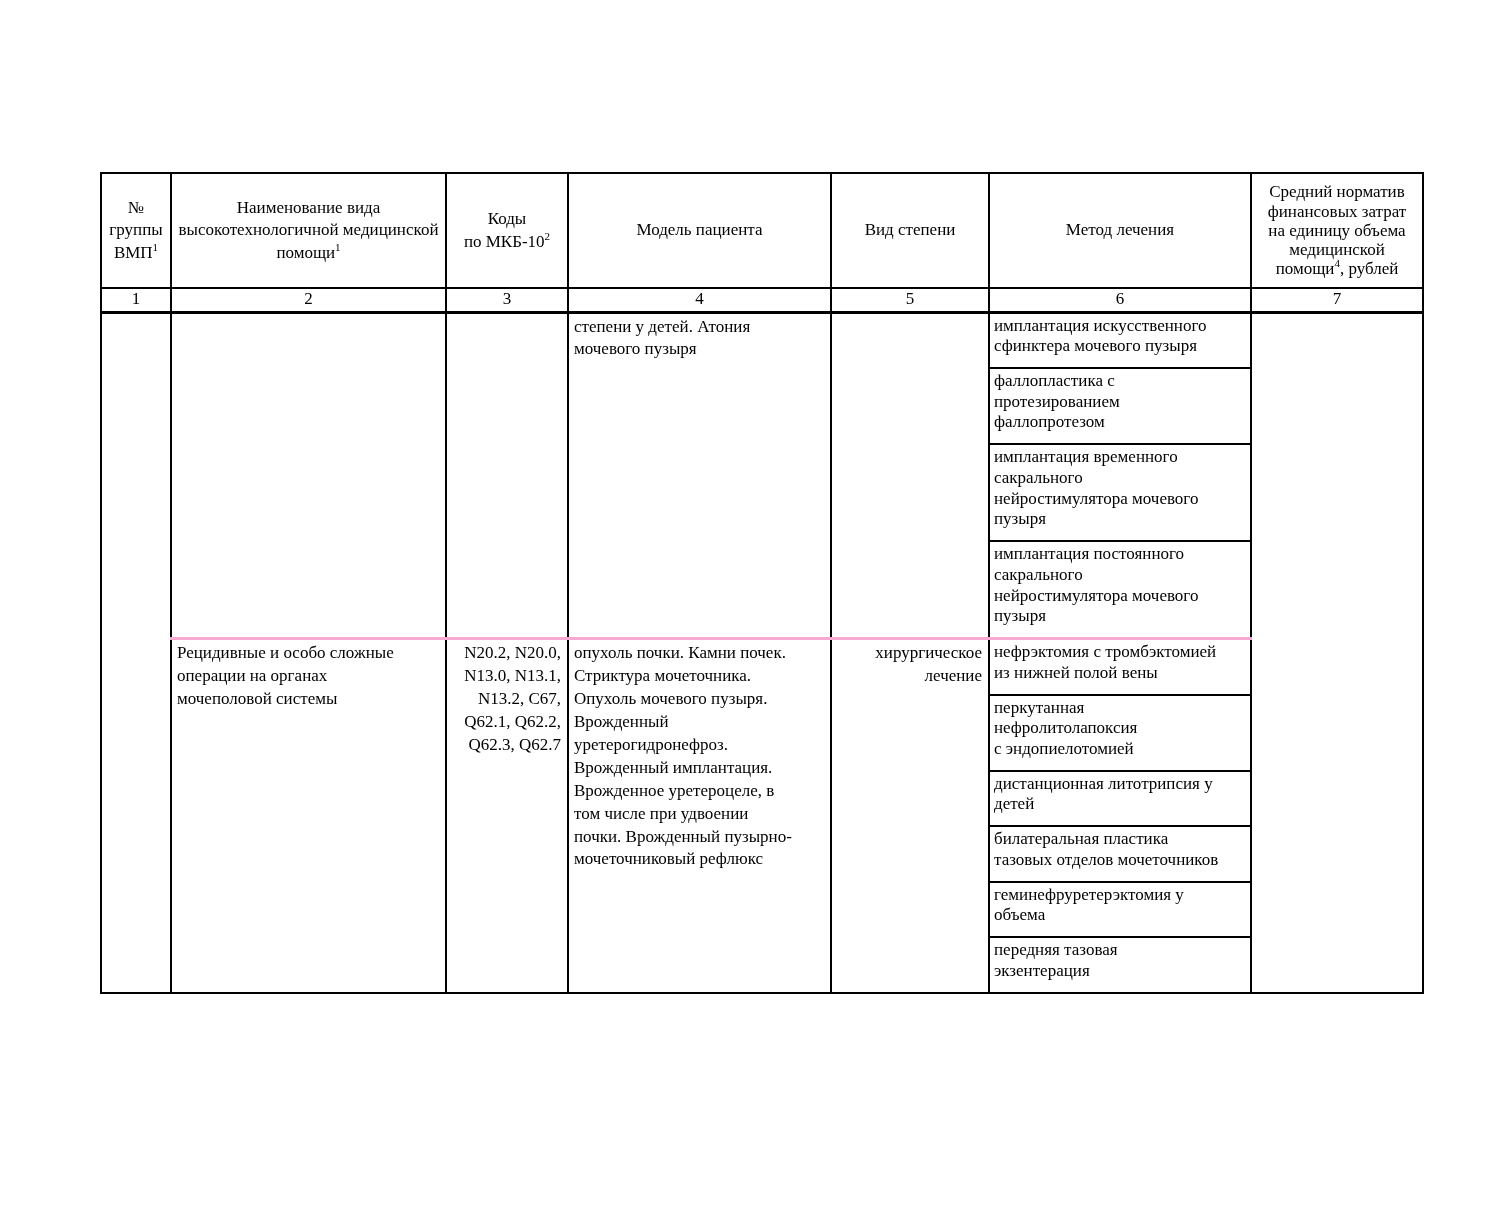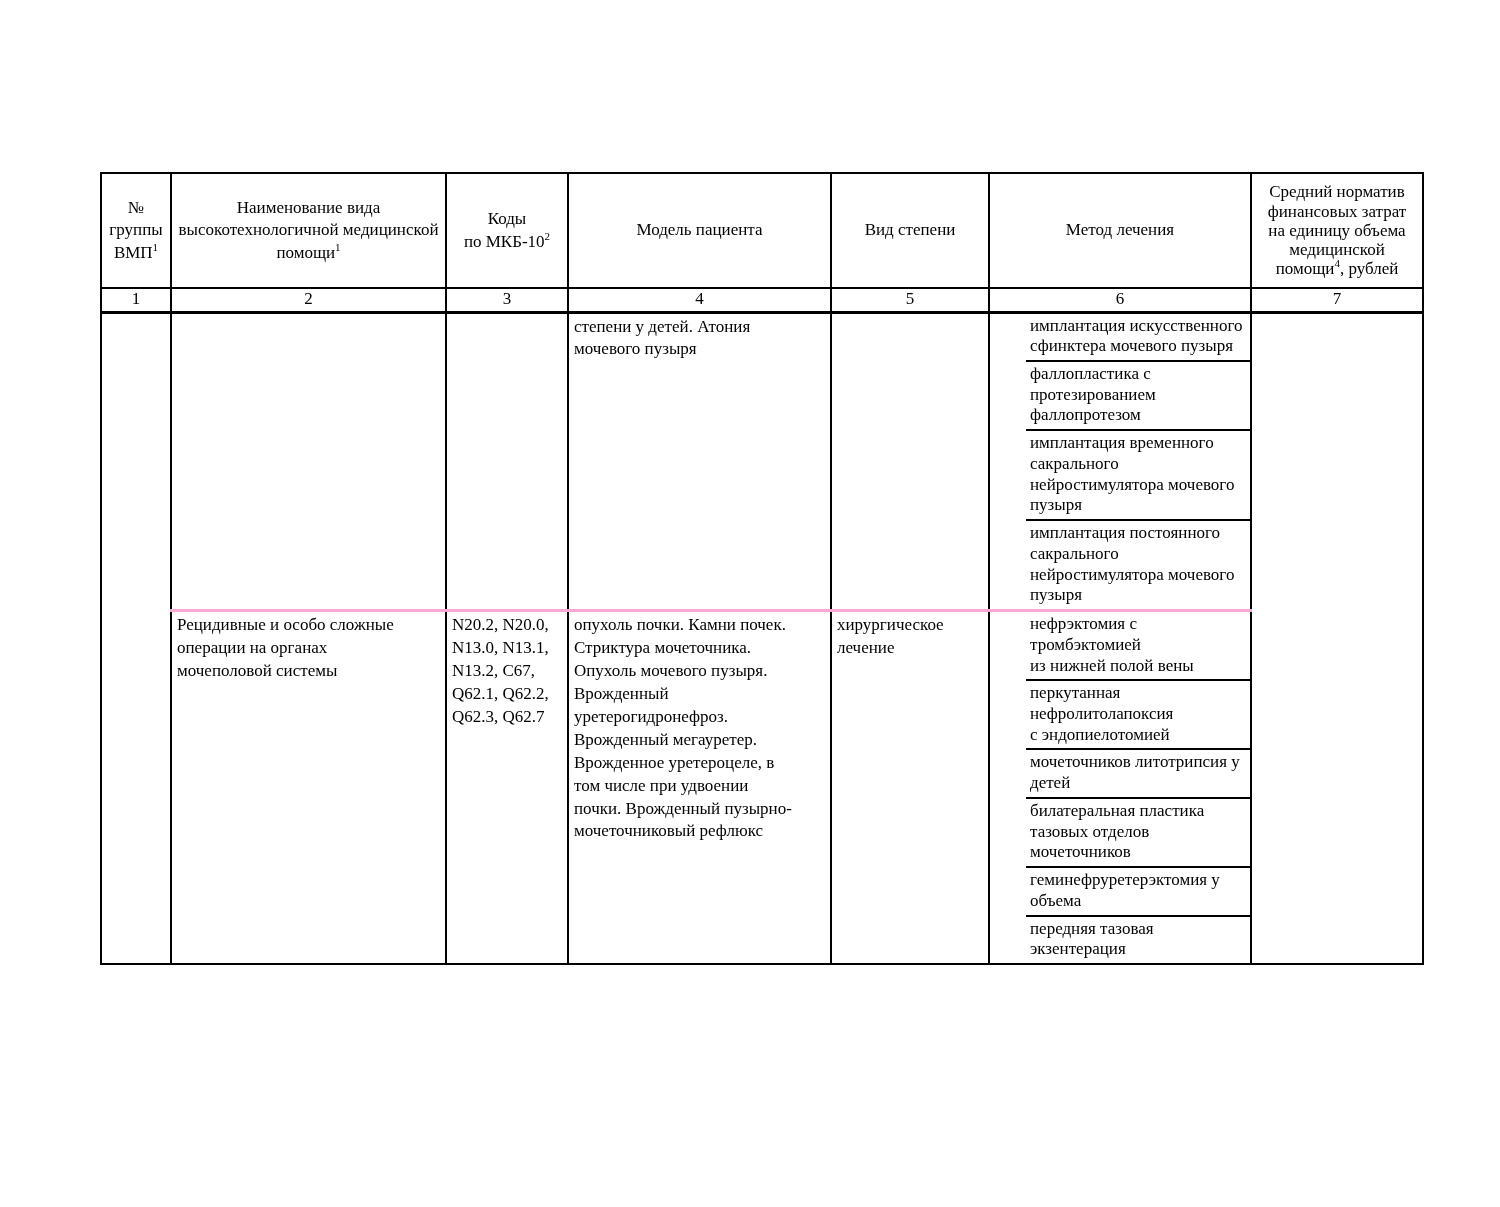--- a/index.html
+++ b/index.html
@@ -57,28 +57,27 @@
     line-height: 1.1;
     padding: 1px 2px;
   }
   tr.body-row-1 { height: 293px; }
   tr.body-row-2 { height: 294px; }
   tr.body-row-1 td.sep { border-bottom: 3px solid #f9a8d4; }
 
   .cell-pad { padding: 2px 6px 2px 5px; }
   .pre { white-space: pre-line; }
   .txt { line-height: 1.35; }
-  .center { text-align: left; }
+  .center { text-align: right; }
   td.methods-cell { padding: 0; }
   .method-item {
     border-bottom: 2px solid #000;
-    padding: 2px 4px 3px 4px;
+    padding: 2px 4px 10px 4px;
     line-height: 1.22;
     white-space: pre-line;
-    margin-left: 36px;
   }
   .method-item:last-child { border-bottom: none; }
   sup {
     font-size: 11px;
     line-height: 0;
     vertical-align: super;
   }
 </style>
 </head>
 <body>
@@ -168,37 +167,37 @@
 N13.2, C67,
 Q62.1, Q62.2,
 Q62.3, Q62.7</div>
           </td>
       <td>
             <div class="cell-pad txt pre">опухоль почки. Камни почек.
 Стриктура мочеточника.
 Опухоль мочевого пузыря.
 Врожденный
 уретерогидронефроз.
-Врожденный мегауретер.
+Врожденный имплантация.
 Врожденное уретероцеле, в
 том числе при удвоении
 почки. Врожденный пузырно-
 мочеточниковый рефлюкс</div>
           </td>
       <td>
             <div class="cell-pad txt center pre">хирургическое
 лечение</div>
           </td>
       <td class="methods-cell">
         <div class="method-item">нефрэктомия с тромбэктомией
 из нижней полой вены</div>
         <div class="method-item">перкутанная
 нефролитолапоксия
 с эндопиелотомией</div>
-        <div class="method-item">мочеточников литотрипсия у
+        <div class="method-item">дистанционная литотрипсия у
 детей</div>
         <div class="method-item">билатеральная пластика
 тазовых отделов мочеточников</div>
         <div class="method-item">геминефруретерэктомия у
 объема</div>
         <div class="method-item">передняя тазовая
 экзентерация</div>
       </td>
     </tr>
   </tbody>

